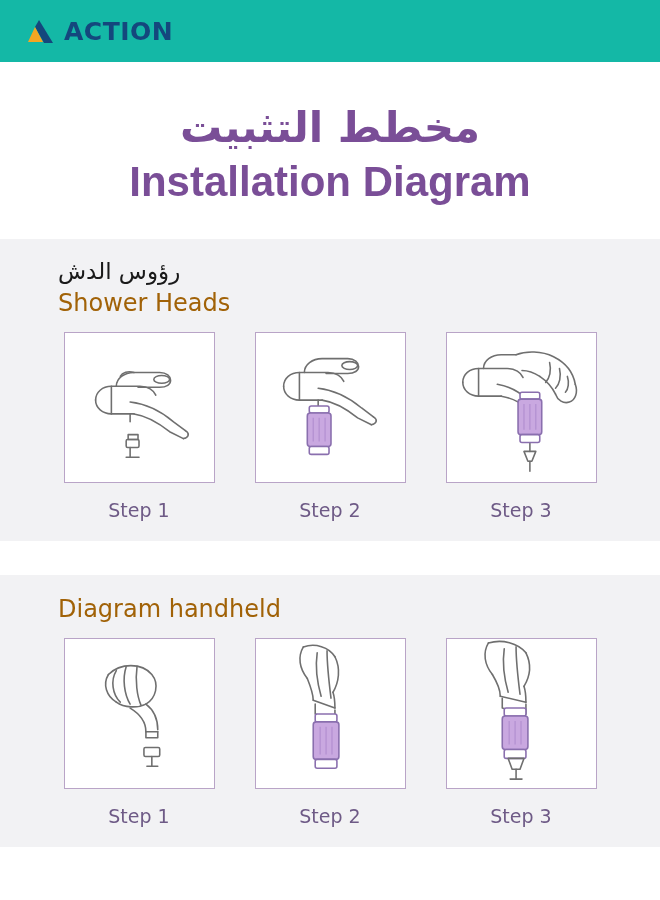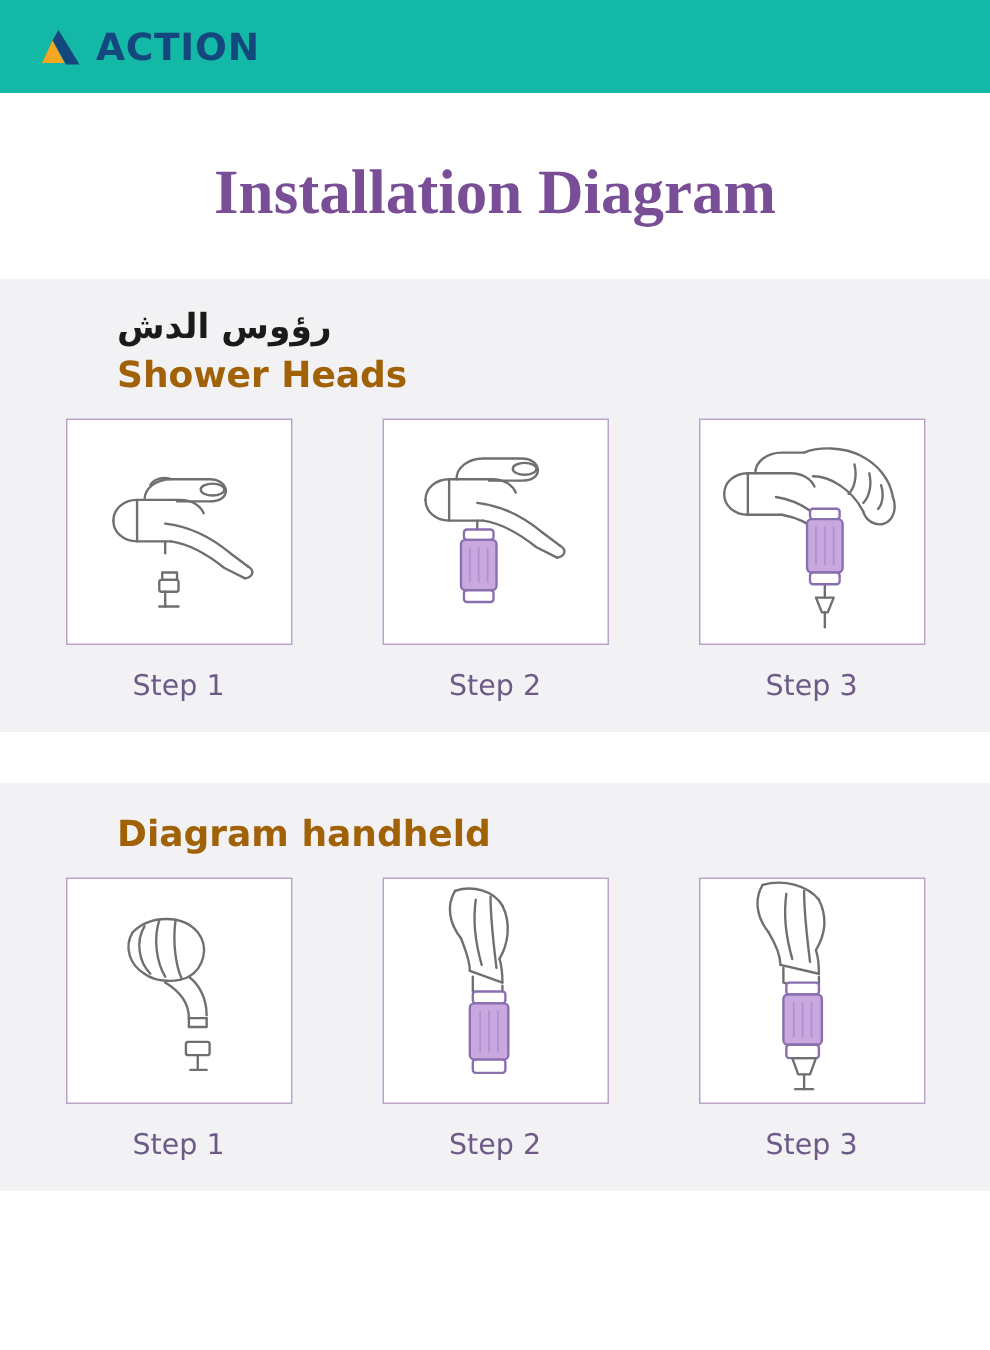--- a/index.html
+++ b/index.html
@@ -47,58 +47,57 @@
   }
   .title-ar {
     font-family: "DejaVu Sans", sans-serif;
     direction: rtl;
     font-size: 42px;
     font-weight: bold;
     color: #7a4e97;
     line-height: 1.25;
   }
   .title-en {
-    font-family: Liberation Serif, serif;
+    font-family: Liberation Sans, sans-serif;
     font-size: 42px;
     font-weight: bold;
     color: #7a4e97;
     line-height: 1.1;
     margin-top: 4px;
   }
 
   
   .section {
     background: #f2f2f4;
     margin-top: 34px;
     padding: 18px 0 20px 0;
   }
   .section-heads {
-    padding-left: 78px;
-    font-weight: bold;
+    padding-left: 58px;
   }
   .section-label-ar {
     font-family: "DejaVu Sans", sans-serif;
     direction: rtl;
     text-align: left;
     font-size: 23px;
     color: #1a1a1a;
     line-height: 1.3;
   }
   .section-label-en {
     font-family: "DejaVu Sans", sans-serif;
     font-size: 24px;
     color: #a16207;
     line-height: 1.25;
     margin-top: 1px;
   }
 
   .steps-row {
     display: flex;
     justify-content: center;
-    gap: 58px;
+    gap: 38px;
     margin-top: 14px;
   }
   .step {
     width: 153px;
     display: flex;
     flex-direction: column;
     align-items: center;
   }
   .step-frame {
     width: 151px;
@@ -133,20 +132,21 @@
       <svg viewBox="0 0 30 26" xmlns="http://www.w3.org/2000/svg">
         <polygon points="13,2 27,25 18,25 9,9" fill="#14477d"></polygon>
         <polygon points="9,9 17,24 2,24" fill="#f5a623"></polygon>
       </svg>
     </span>
     <span class="brand-word">ACTION</span>
   </div>
 </div>
 
 <div class="title-block">
+  <div class="title-ar">مخطط التثبيت</div>
   <div class="title-en">Installation Diagram</div>
 </div>
 
 <div class="section">
   <div class="section-heads">
     <div class="section-label-ar">رؤوس الدش</div>
     <div class="section-label-en">Shower Heads</div>
   </div>
 
   <div class="steps-row">

